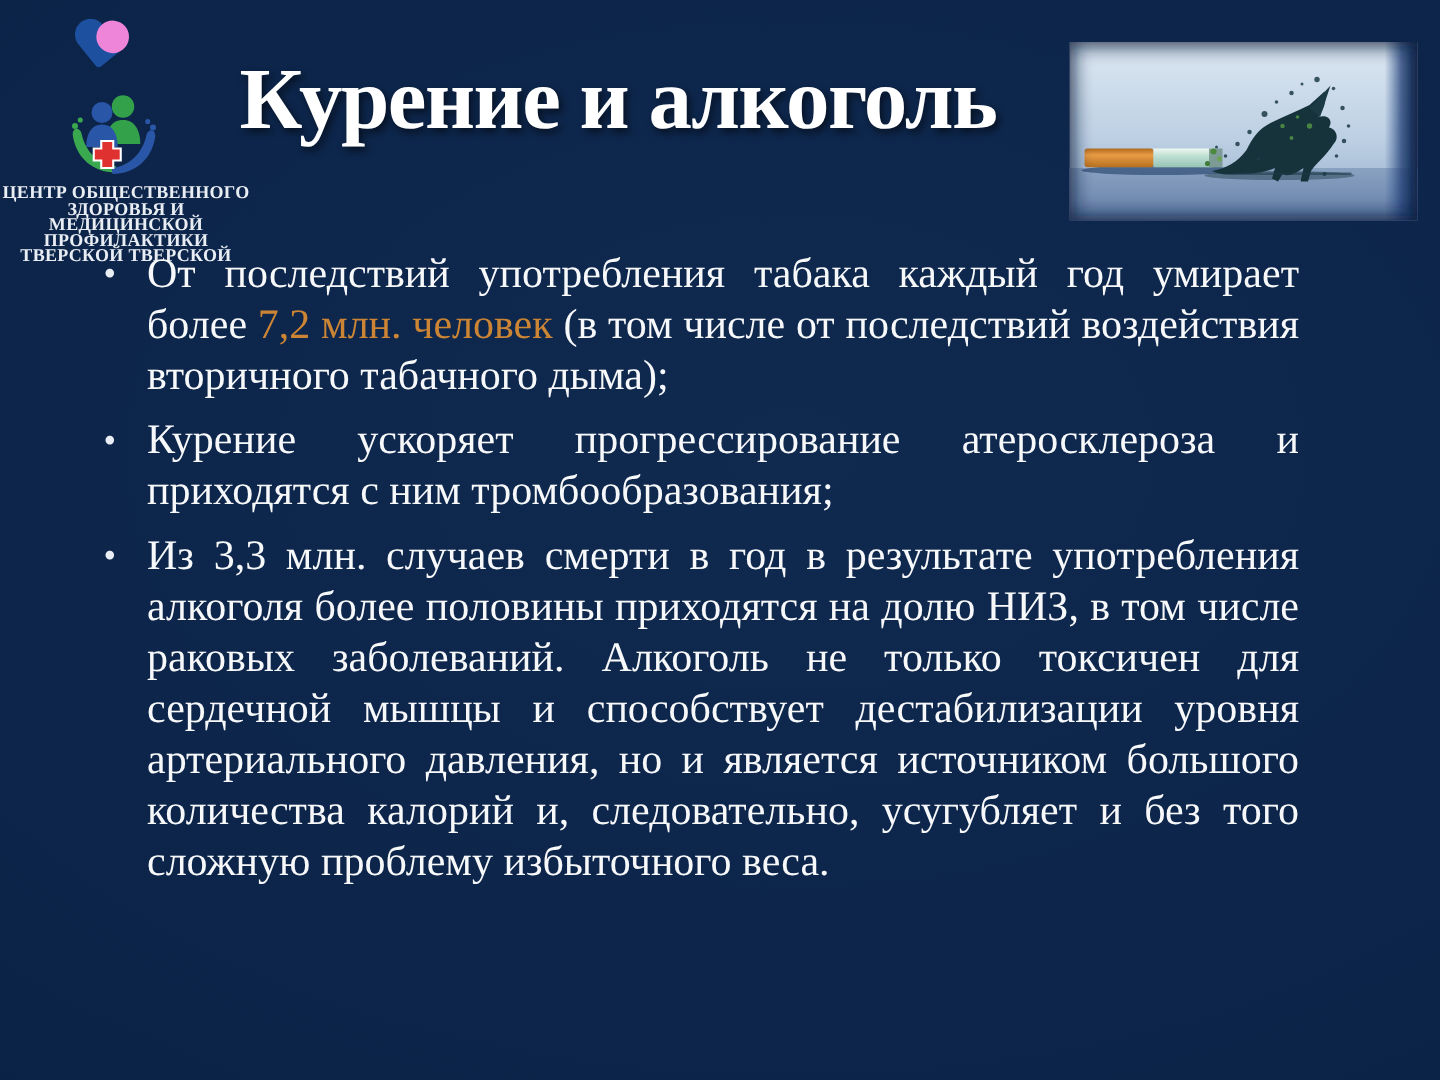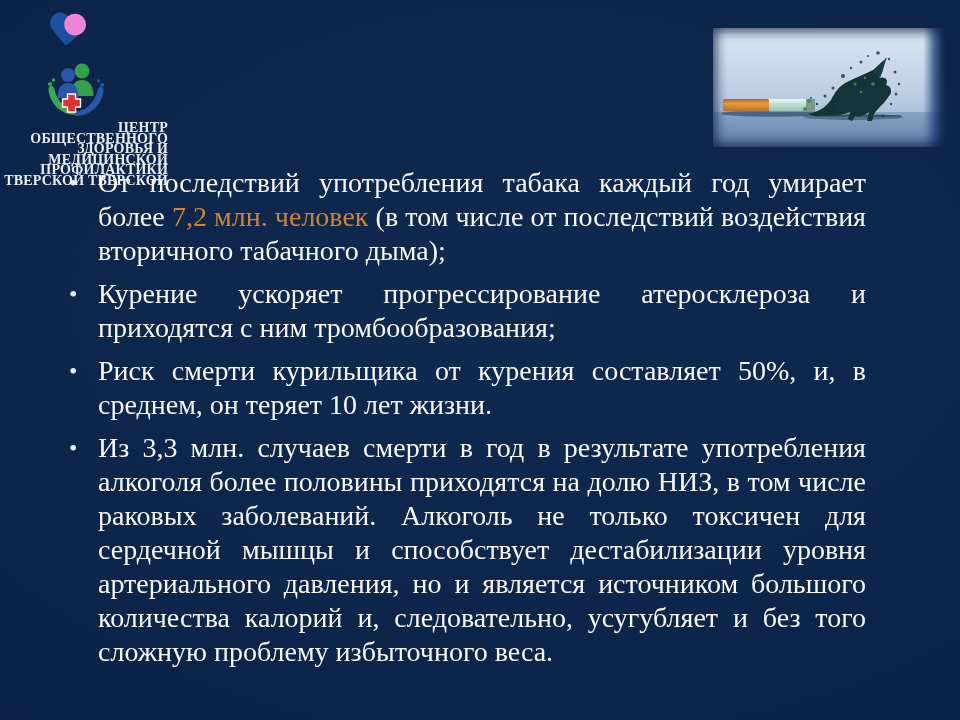--- a/index.html
+++ b/index.html
@@ -5,22 +5,22 @@
   html,body { margin:0; padding:0; background:#000; }
   .slide {
     position:relative; width:960px; height:720px; overflow:hidden;
     background: radial-gradient(150% 130% at 55% 42%, #10294f 0%, #0b2347 55%, #071c39 100%);
     font-family:"Liberation Serif", serif;
   }
   
   .heart-logo { position:absolute; left:44px; top:12px; width:46px; height:40px; }
   .emblem     { position:absolute; left:44px; top:59px; width:64px; height:60px; }
   .org-name   { position:absolute; left:0px; top:123px; width:168px;
-                text-align:right; color:#e9edf4; font-weight:bold;
-                font-size:14px; line-height:10.5px; letter-spacing:.2px; }
+                text-align:center; color:#e9edf4; font-weight:bold;
+                font-size:12px; line-height:10.5px; letter-spacing:.2px; }
   .title      { position:absolute; left:112px; top:28px; width:600px;
                 text-align:center; color:#ffffff; font-weight:bold;
                 font-size:58px; line-height:76px; letter-spacing:-1px;
                 text-shadow:2px 3px 5px rgba(0,0,0,.55); }
   .photo      { position:absolute; left:713px; top:28px; width:232px; height:119px; }
   .photo svg  { display:block; }
   
   .content { position:absolute; left:64px; top:166px; width:810px; }
   .content ul { list-style:none; margin:0; padding:0; }
   .content li {
@@ -71,20 +71,21 @@
       <path d="M23.5 34 h8 v5 h5 v8 h-5 v5 h-8 v-5 h-5 v-8 h5 Z" fill="#e03131" stroke="#ffffff" stroke-width="1.4"></path>
     </svg>
   </div>
 
   <div class="org-name">
     <div>ЦЕНТР ОБЩЕСТВЕННОГО ЗДОРОВЬЯ И</div>
     <div>МЕДИЦИНСКОЙ ПРОФИЛАКТИКИ</div>
     <div>ТВЕРСКОЙ ТВЕРСКОЙ</div>
   </div>
 
+  <h1 class="title" style="margin:0">Курение и алкоголь</h1>
 
   <div class="photo">
     <svg width="232" height="119" viewBox="0 0 232 119">
       <defs>
         <linearGradient id="bgGrad" x1="0" y1="0" x2="0" y2="1">
           <stop offset="0" stop-color="#dde8f2"></stop>
           <stop offset="0.55" stop-color="#bccfe3"></stop>
           <stop offset="1" stop-color="#92aac9"></stop>
         </linearGradient>
         <linearGradient id="floorGrad" x1="0" y1="0" x2="0" y2="1">
@@ -162,18 +163,17 @@
       <rect x="108" y="87" width="80" height="1.6" fill="#1c3a47" opacity="0.6"></rect>
 
       <rect x="-6" y="-6" width="244" height="131" fill="none" stroke="#0a1f3e" stroke-width="18" opacity="0.85" filter="url(#soft)"></rect>
     </svg>
   </div>
 
   <div class="content">
     <ul>
         <li><span>От последствий употребления табака каждый год умирает более </span><span class="accent">7,2 млн. человек</span><span> (в том числе от последствий воздействия вторичного табачного дыма);</span></li>
         <li><span>Курение ускоряет прогрессирование атеросклероза и приходятся с ним тромбообразования;</span></li>
-        <li><span>Риск смерти курильщика от курения составляет 50%, и, в среднем, он теряет 10 лет жизни.</span></li>
         <li><span>Из 3,3 млн. случаев смерти в год в результате употребления алкоголя более половины приходятся на долю НИЗ, в том числе раковых заболеваний. Алкоголь не только токсичен для сердечной мышцы и способствует дестабилизации уровня артериального давления, но и является источником большого количества калорий и, следовательно, усугубляет и без того сложную проблему избыточного веса.</span></li>
       </ul>
   </div>
 
 </div>
 
 </body></html>

